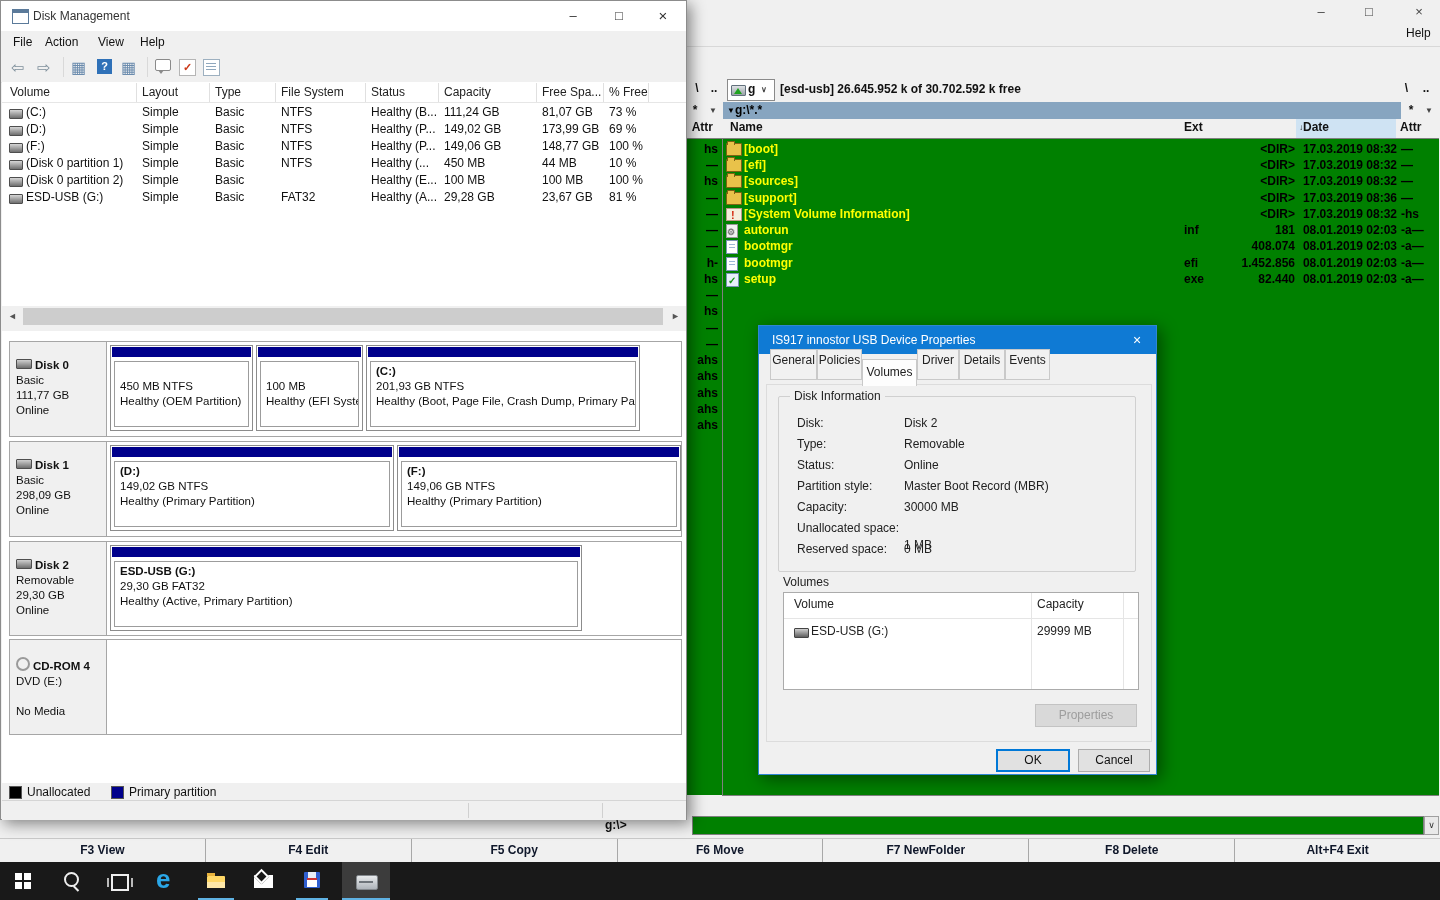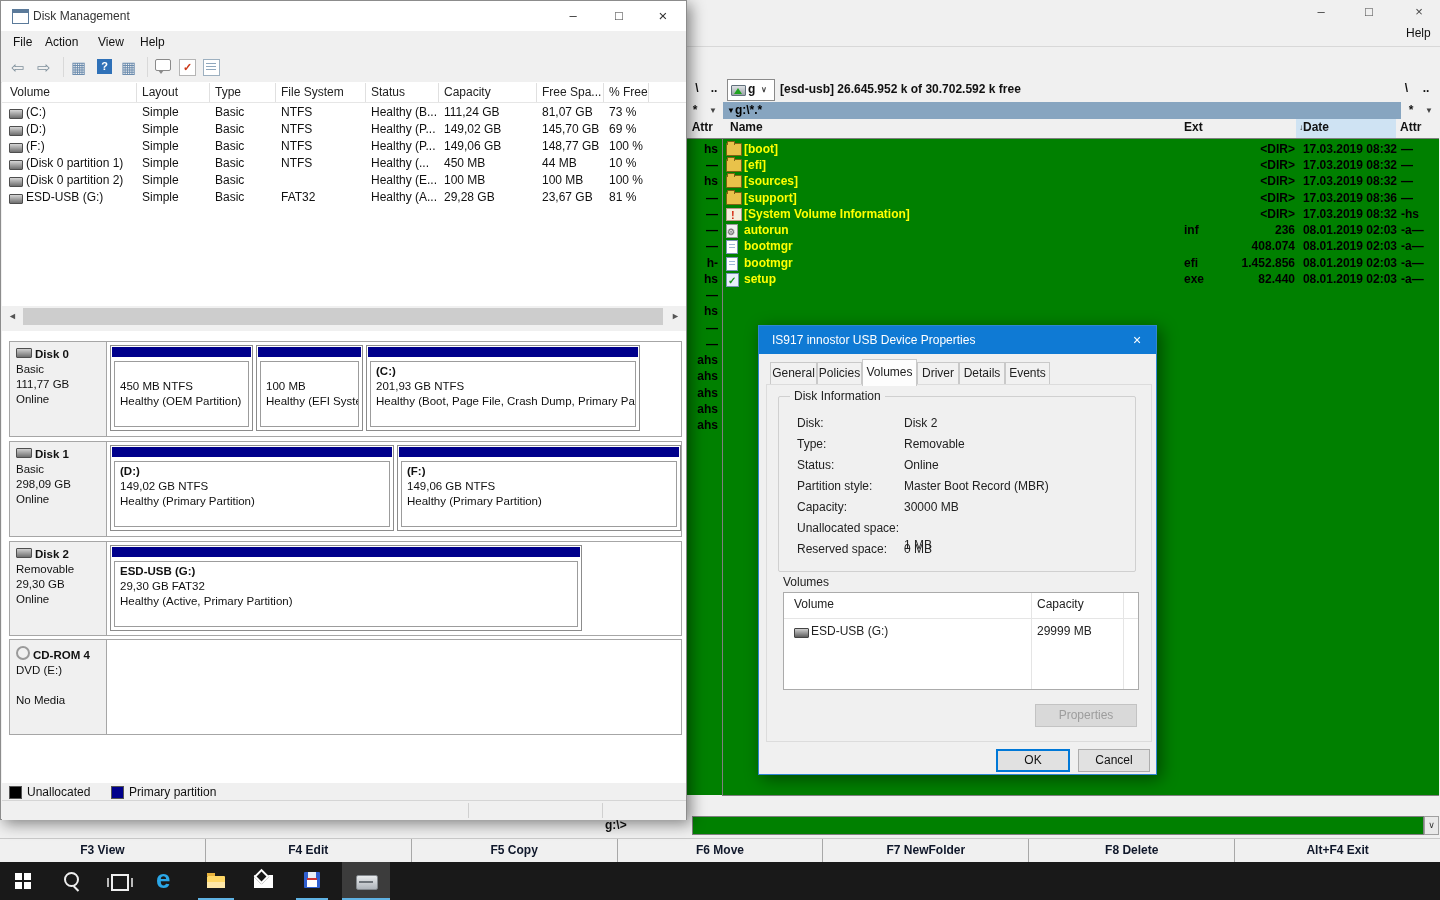--- a/index.html
+++ b/index.html
@@ -73,37 +73,37 @@
   .dc0{position:absolute;left:24px;}.dc1{position:absolute;left:140px;}.dc2{position:absolute;left:213px;}
   .dc3{position:absolute;left:279px;}.dc4{position:absolute;left:369px;}.dc5{position:absolute;left:442px;}
   .dc6{position:absolute;left:540px;}.dc7{position:absolute;left:607px;}
   .vic{position:absolute;left:7px;top:5px;width:12px;height:8px;background:linear-gradient(#d6d6d6,#6f6f6f);border:1px solid #4e4e4e;border-radius:1px;}
   #dm-hscroll{position:absolute;left:1px;top:305px;width:684px;height:21px;background:#f0f0f0;}
   .harr{position:absolute;top:0;width:21px;height:21px;font-size:9px;color:#555;text-align:center;line-height:21px;}
   #hthumb{position:absolute;left:21px;top:2px;width:640px;height:17px;background:#cdcdcd;}
   #dm-graph{position:absolute;left:1px;top:330px;width:684px;height:452px;background:#fff;}
   .grow{position:absolute;left:7px;width:673px;border:1px solid #a6a6a6;background:#fff;box-sizing:border-box;}
   .glab{position:absolute;left:0;top:0;bottom:0;width:97px;background:#f0f0f0;border-right:1px solid #a6a6a6;padding:5px 6px;font-size:11.5px;line-height:15px;color:#111;box-sizing:border-box;}
-  .glab .nm{font-weight:bold;}
+  .glab .nm{font-weight:bold;margin-top:11px;}
   .dico{display:inline-block;width:14px;height:8px;background:linear-gradient(#cfcfcf,#6f6f6f);border:1px solid #4e4e4e;border-radius:1px;margin-right:3px;}
   .cdico{display:inline-block;width:10px;height:10px;border:2px solid #9a9a9a;border-radius:50%;margin-right:3px;position:relative;top:1px;}
   .gpart{position:absolute;top:3px;height:86px;border:1px solid #8c8c8c;background:#fff;padding:1px;box-sizing:border-box;}
   .gbar{height:10px;background:#00008b;}
   .gbody{position:absolute;left:3px;right:3px;top:15px;bottom:3px;border:1px solid #9c9c9c;padding:2px 5px;font-size:11.5px;line-height:15px;color:#111;overflow:hidden;}
   .gt{font-weight:bold;min-height:15px;white-space:nowrap;}
   .gl{white-space:nowrap;}
   #dm-legend{position:absolute;left:0;top:783px;width:100%;height:16px;font-size:12px;color:#111;}
   .sw{position:absolute;top:2px;width:11px;height:11px;border:1px solid #555;}
   #dm-status{position:absolute;left:1px;top:799px;width:684px;height:19px;background:#f0f0f0;border-top:1px solid #d5d5d5;}
   .ssep{position:absolute;top:2px;width:1px;height:15px;background:#d0d0d0;}
   
   #dlg{position:absolute;left:758px;top:325px;width:399px;height:450px;background:#f0f0f0;border:1px solid #2f86d2;box-sizing:border-box;z-index:30;box-shadow:4px 4px 16px rgba(0,0,0,.45);}
   #dlg-title{position:absolute;left:0;top:0;width:100%;height:28px;background:#0f7ad4;color:#fff;font-size:12px;line-height:28px;padding-left:13px;box-sizing:border-box;}
   #dlg-close{position:absolute;right:0;top:0;width:38px;height:28px;color:#fff;text-align:center;line-height:28px;font-size:14px;}
-  .tab{position:absolute;top:36px;height:31px;background:#f1f1f1;border:1px solid #c9c9c9;box-sizing:border-box;text-align:center;font-size:12px;line-height:21px;color:#222;}
+  .tab{position:absolute;top:23px;height:31px;background:#f1f1f1;border:1px solid #c9c9c9;box-sizing:border-box;text-align:center;font-size:12px;line-height:21px;color:#222;}
   .tab.active{top:33px;height:27px;background:#fdfdfd;border-bottom:none;z-index:2;}
   #dlg-pane{position:absolute;left:7px;top:58px;width:384px;height:356px;border:1px solid #dcdcdc;background:#f0f0f0;}
   #grp{position:absolute;left:19px;top:70px;width:356px;height:174px;border:1px solid #d0d0d0;border-radius:2px;}
   #grp-legend{position:absolute;left:31px;top:63px;background:#f0f0f0;padding:0 4px;font-size:12px;color:#222;}
   .fl{position:absolute;left:38px;font-size:12px;color:#222;}
   .fv{position:absolute;left:145px;font-size:12px;color:#222;}
   #vol-label{position:absolute;left:24px;top:249px;font-size:12px;color:#222;}
   #volbox{position:absolute;left:24px;top:266px;width:356px;height:98px;background:#fff;border:1px solid #ababab;box-sizing:border-box;}
   .vbv{position:absolute;top:0;width:1px;height:96px;background:#e5e5e5;}
   .vbh{position:absolute;left:0;top:25px;width:354px;height:1px;background:#e5e5e5;}
@@ -232,21 +232,21 @@
       <span class="fname">[System Volume Information]</span>
       <span class="fext"></span>
       <span class="fsize">&lt;DIR&gt;</span>
       <span class="fdate">17.03.2019 08:32</span>
       <span class="fattr">-hs</span>
     </div>
   <div class="frow" style="top:222px">
       <span class="ic i-inf"></span>
       <span class="fname">autorun</span>
       <span class="fext">inf</span>
-      <span class="fsize">236</span>
+      <span class="fsize">181</span>
       <span class="fdate">08.01.2019 02:03</span>
       <span class="fattr">-a—</span>
     </div>
   <div class="frow" style="top:238px">
       <span class="ic i-doc"></span>
       <span class="fname">bootmgr</span>
       <span class="fext"></span>
       <span class="fsize">408.074</span>
       <span class="fdate">08.01.2019 02:03</span>
       <span class="fattr">-a—</span>
@@ -340,21 +340,21 @@
         <span class="dc7">73 %</span>
       </div>
     <div class="dmr" style="top:39px">
         <span class="vic"></span>
         <span class="dc0">(D:)</span>
         <span class="dc1">Simple</span>
         <span class="dc2">Basic</span>
         <span class="dc3">NTFS</span>
         <span class="dc4">Healthy (P...</span>
         <span class="dc5">149,02 GB</span>
-        <span class="dc6">145,70 GB</span>
+        <span class="dc6">173,99 GB</span>
         <span class="dc7">69 %</span>
       </div>
     <div class="dmr" style="top:56px">
         <span class="vic"></span>
         <span class="dc0">(F:)</span>
         <span class="dc1">Simple</span>
         <span class="dc2">Basic</span>
         <span class="dc3">NTFS</span>
         <span class="dc4">Healthy (P...</span>
         <span class="dc5">149,06 GB</span>

